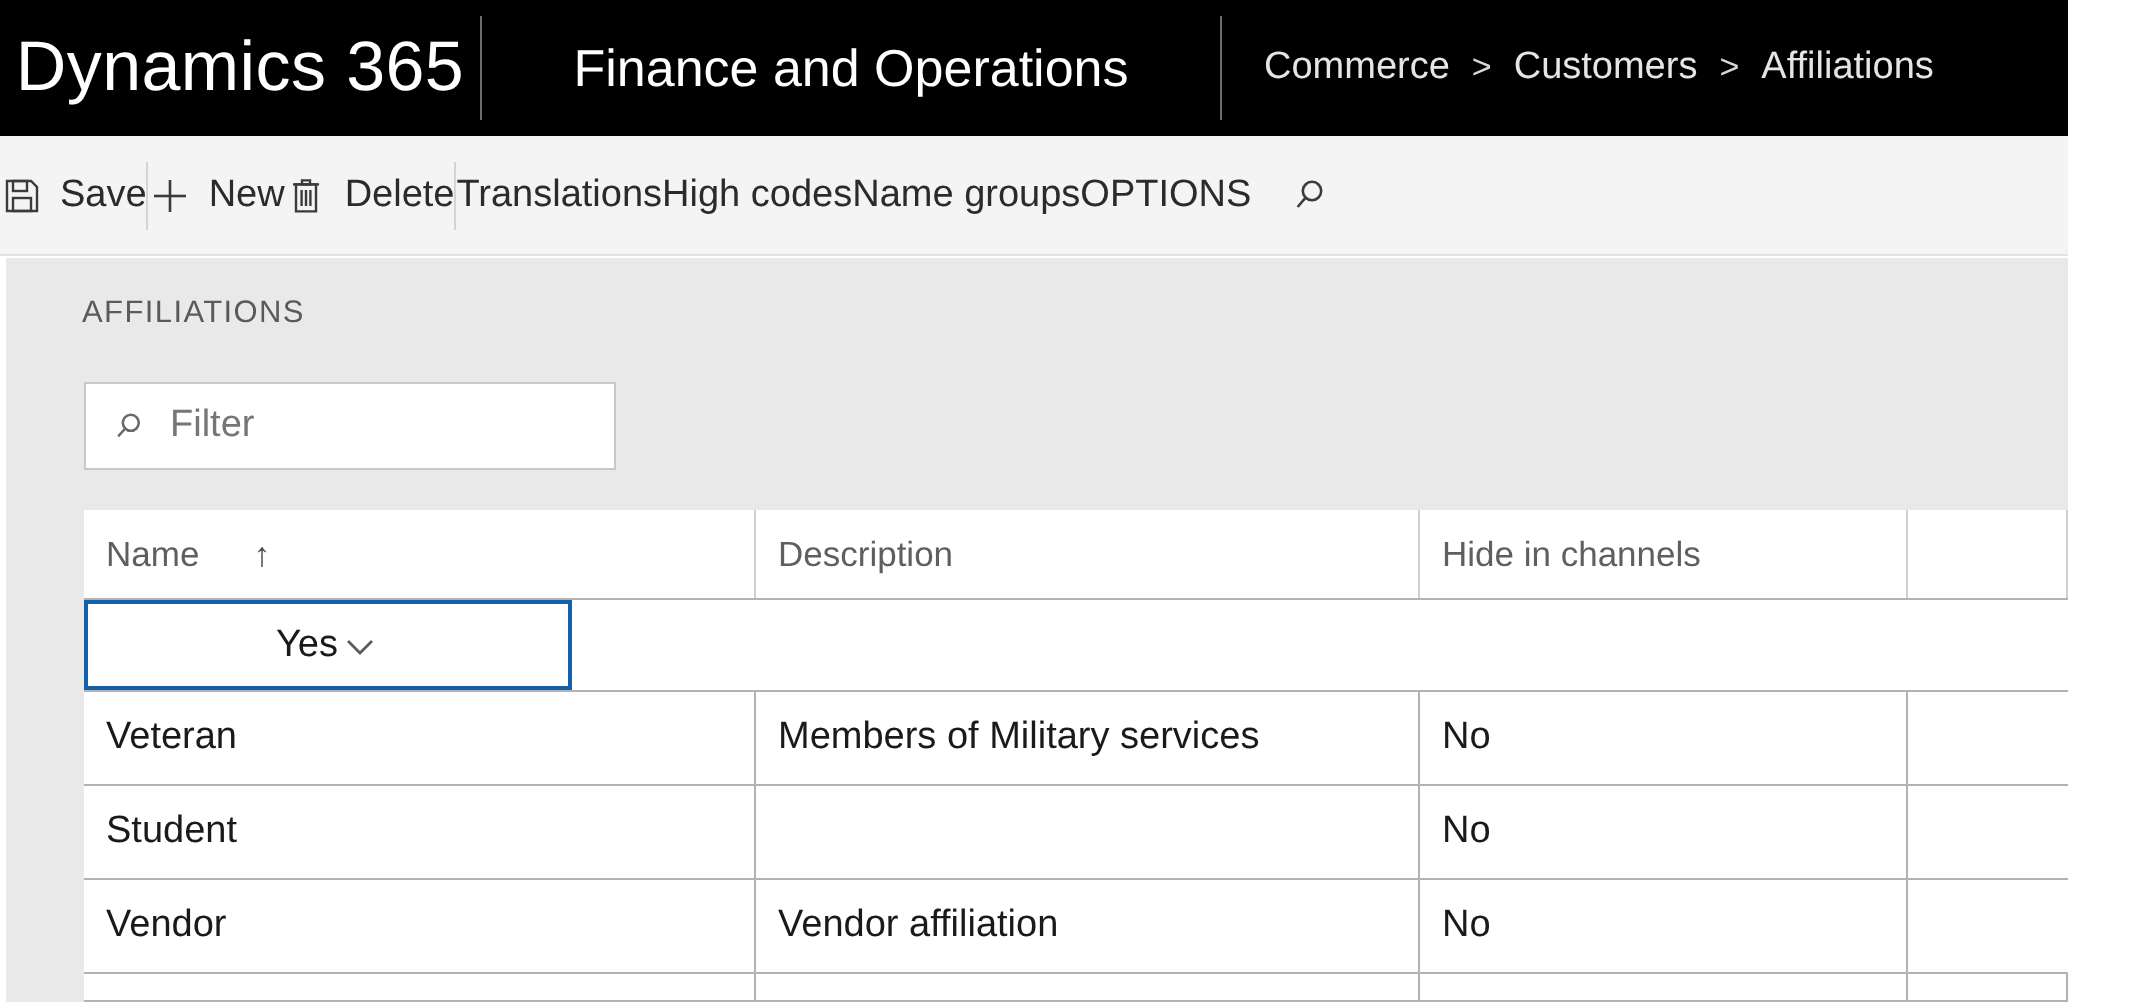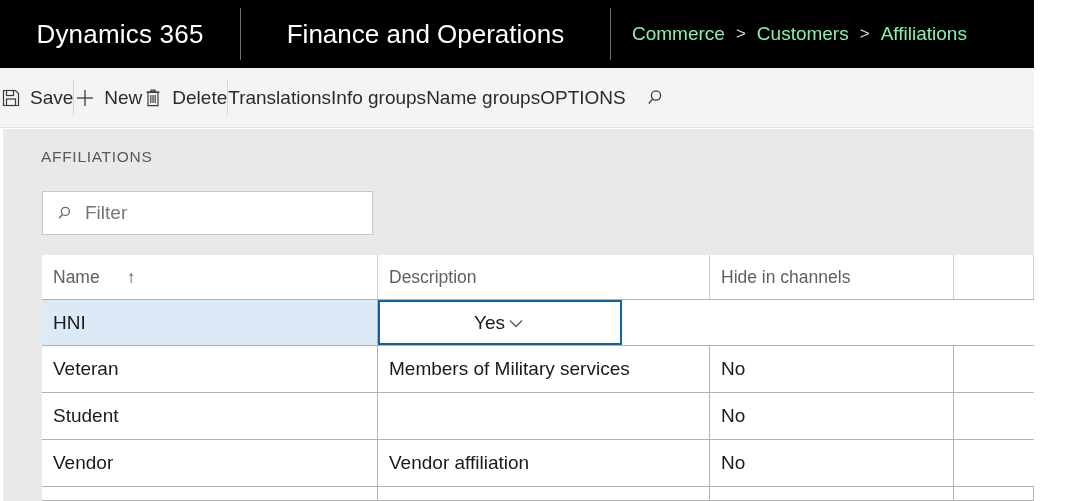--- a/index.html
+++ b/index.html
@@ -24,42 +24,42 @@
     overflow: hidden;
   }
   .nav-cell {
     height: 68px;
     display: flex; align-items: center;
     white-space: nowrap;
   }
   .nav-brand {
     width: 240px;
     justify-content: center;
-    font-size: 26px;
+    font-size: 35px;
     font-weight: 400;
     letter-spacing: .2px;
   }
   .nav-divider {
     width: 1px; height: 52px;
     background: #6e6e6e;
     flex: 0 0 1px;
   }
   .nav-app {
     width: 369px;
     justify-content: center;
     font-size: 26px;
     font-weight: 400;
   }
   .nav-crumbs {
     padding-left: 21px;
     font-size: 19px;
     color: #f2f2f2;
     gap: 10px;
   }
-  .crumb { color: #86efac; }
+  .crumb { color: #e5e5e5; }
   .crumb-sep { color: #d8d8d8; font-size: 17px; padding: 0 1px; }
 
   
   .toolbar {
     position: absolute; left: 0; top: 68px;
     width: 1034px; height: 60px;
     background: #f4f4f4;
     border-bottom: 1px solid #e2e2e2;
     display: flex; align-items: center;
     overflow: hidden;
@@ -91,21 +91,21 @@
   }
   .section-title {
     position: absolute; left: 38px; top: 19px;
     font-size: 15.5px;
     color: #5a5a5a;
     letter-spacing: .7px;
   }
   
   .filter-box {
     position: absolute; left: 39px; top: 62px;
-    width: 331px; height: 44px;
+    width: 266px; height: 44px;
     background: #ffffff;
     border: 1px solid #c8c8c8;
     display: flex; align-items: center;
     padding-left: 12px;
     gap: 10px;
   }
   .filter-ico { width: 20px; height: 20px; display: flex; align-items: center; }
   .filter-text {
     font-size: 19px;
     color: #767676;
@@ -230,21 +230,21 @@
       </span>
       <span>Delete</span>
     </div>
 
     <div class="tb-sep"></div>
 
     <div class="tb-btn">
       <span>Translations</span>
     </div>
     <div class="tb-btn">
-      <span>Info groups</span>
+      <span>High codes</span>
     </div>
     <div class="tb-btn">
       <span>Name groups</span>
     </div>
     <div class="tb-btn">
       <span>OPTIONS</span>
     </div>
 
     <div class="tb-btn tb-search">
       <span class="tb-ico">
@@ -282,21 +282,20 @@
         </div>
         <div class="cell c-hide">
           <span>Hide in channels</span>
         </div>
         <div class="cell c-pad"></div>
       </div>
 
       <div class="grid-body">
 
         <div class="grid-row row-selected">
-          <div class="cell c-name">HNI</div>
           <div class="cell c-hide cell-focus">
             <span>Yes</span>
             <span class="chev">
               <svg width="20" height="20" viewBox="0 0 20 20" fill="none" stroke="#5b5b5b" stroke-width="1.4">
                 <polyline points="4,7.5 10,13.5 16,7.5"></polyline>
               </svg>
             </span>
           </div>
           <div class="cell c-pad"></div>
         </div>

